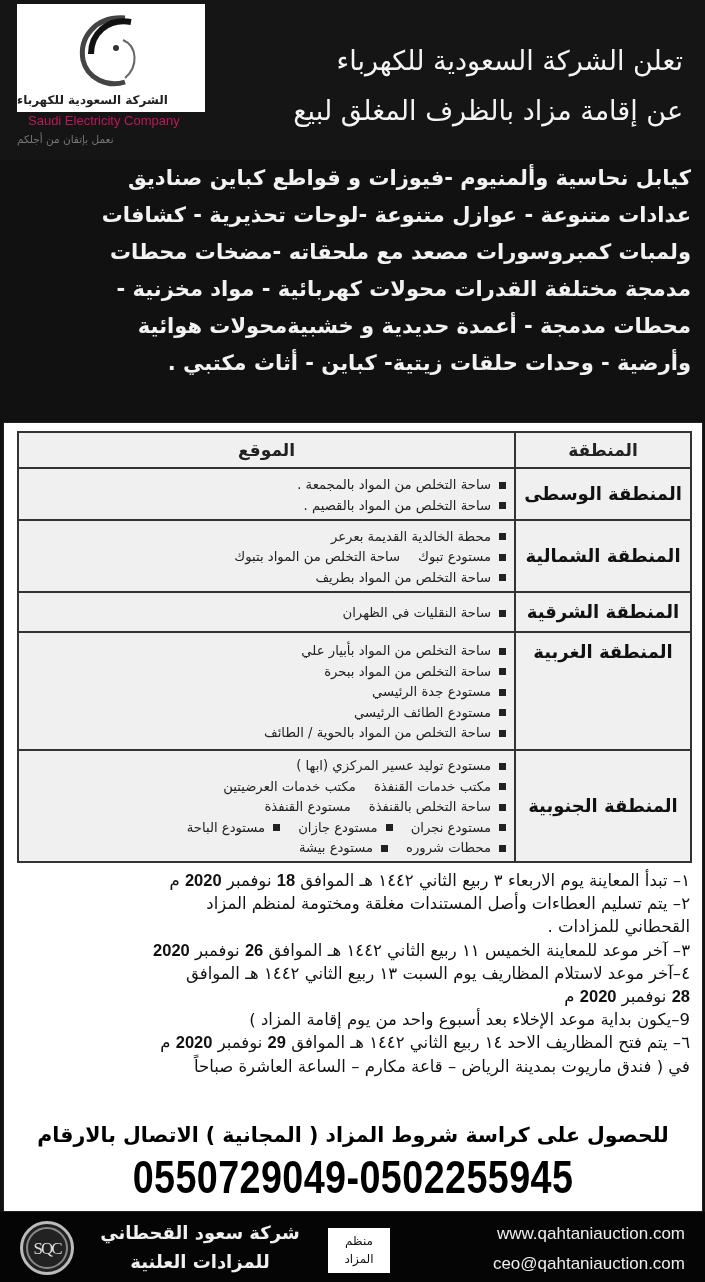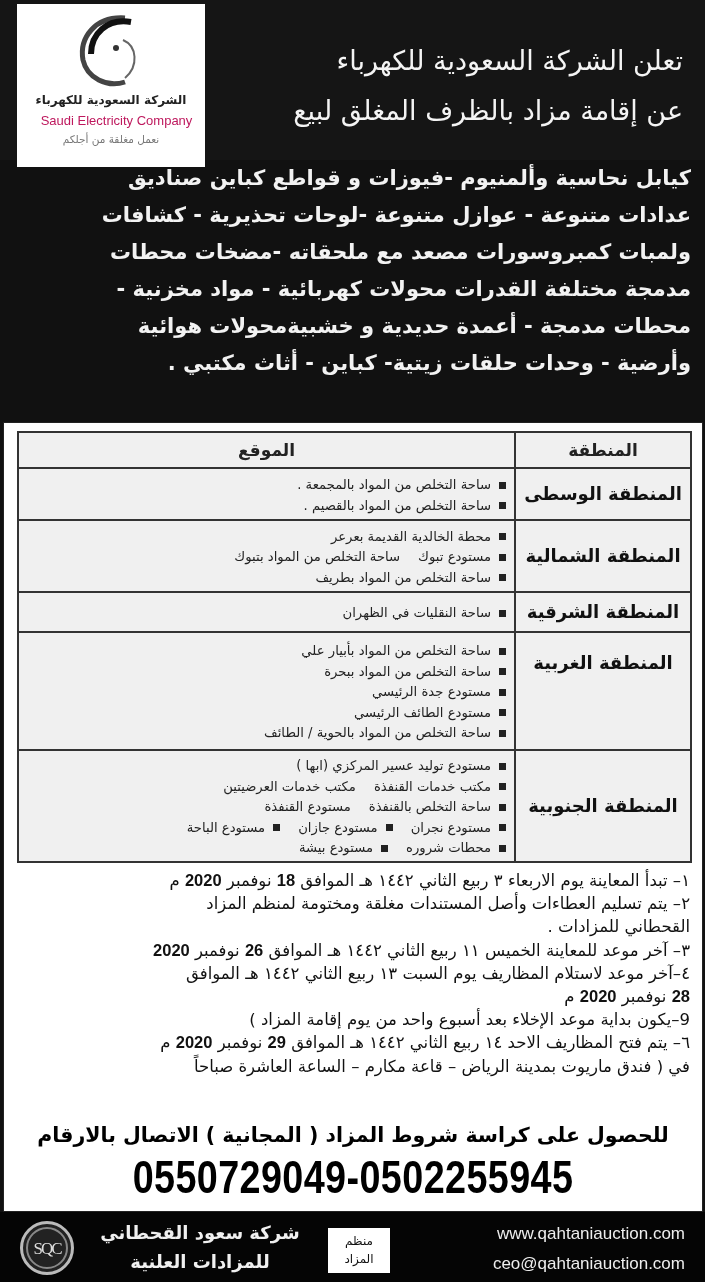--- a/index.html
+++ b/index.html
@@ -1,20 +1,20 @@
 <!DOCTYPE html>
 <html><head>
 <meta charset="utf-8">
 <style>
   * { box-sizing: border-box; margin: 0; padding: 0; }
   html, body { width: 705px; height: 1282px; background: #111; overflow: hidden; }
   body { font-family: "DejaVu Sans", sans-serif; color: #fff; position: relative; }
 
   .header { position: absolute; left: 0; top: 0; width: 705px; height: 160px; background: #151515; }
-  .logo-box { position: absolute; left: 17px; top: 4px; width: 188px; height: 163px; background: #fff; color: #222; text-align: center; }
+  .logo-box { position: absolute; left: 17px; top: 4px; width: 188px; height: 108px; background: #fff; color: #222; text-align: left; }
   .logo-mark { position: absolute; left: 56px; top: 8px; width: 80px; height: 80px; }
   .logo-ar { position: absolute; left: 0; right: 0; top: 89px; font-size: 12px; font-weight: bold; direction: rtl; }
   .logo-en { position: absolute; left: 11px; right: 0; top: 109px; font-family: "Liberation Sans", sans-serif; font-size: 13px; color: #be185d; }
   .logo-tag { position: absolute; left: 0; right: 0; top: 129px; font-size: 10.5px; color: #777; direction: rtl; }
 
   .headline { position: absolute; right: 22px; top: 36px; width: 470px; text-align: right; direction: rtl; font-size: 27px; line-height: 50px; font-weight: normal; color: #f4f4f4; letter-spacing: 0.2px; }
 
   .intro { position: absolute; left: 14px; right: 14px; top: 160px; direction: rtl; text-align: justify; text-align-last: right; font-size: 21px; line-height: 37px; font-weight: bold; color: #f2f2f2; }
   .intro p { white-space: nowrap; overflow: hidden; }
 
@@ -50,21 +50,21 @@
 <div class="header">
   <div class="logo-box">
     <svg class="logo-mark" viewBox="0 0 80 80">
       <path d="M52 6 C22 4 6 26 10 48 C14 66 34 76 52 70" fill="none" stroke="#444" stroke-width="5"></path>
       <path d="M58 10 C34 6 18 22 18 42" fill="none" stroke="#111" stroke-width="6"></path>
       <path d="M50 28 C64 34 66 54 52 66" fill="none" stroke="#666" stroke-width="2"></path>
       <circle cx="43" cy="36" r="3" fill="#333"></circle>
     </svg>
     <div class="logo-ar">الشركة السعودية للكهرباء</div>
     <div class="logo-en">Saudi Electricity Company</div>
-    <div class="logo-tag">نعمل مغلقة من أجلكم</div>
+    <div class="logo-tag">نعمل بإتقان من أجلكم</div>
   </div>
   <div class="headline">
     <div>تعلن الشركة السعودية للكهرباء</div>
     <div>عن إقامة مزاد بالظرف المغلق لبيع</div>
   </div>
 </div>
 
 <div class="intro">
   <p>كيابل نحاسية وألمنيوم -فيوزات و قواطع كباين صناديق</p>
   <p>عدادات متنوعة - عوازل متنوعة -لوحات تحذيرية - كشافات</p>
@@ -100,21 +100,21 @@
     </tr>
 
     <tr style="height:40px">
       <td class="region-cell">المنطقة الشرقية</td>
       <td class="site-cell">
         <div class="site-line"><span class="bullet"></span><span>ساحة النقليات في الظهران</span></div>
       </td>
     </tr>
 
     <tr style="height:118px">
-      <td class="region-cell" style="vertical-align:top;padding-top:16px">المنطقة الغربية</td>
+      <td class="region-cell" style="vertical-align:top;padding-top:5px">المنطقة الغربية</td>
       <td class="site-cell">
         <div class="site-line"><span class="bullet"></span><span>ساحة التخلص من المواد بأبيار علي</span></div>
         <div class="site-line"><span class="bullet"></span><span>ساحة التخلص من المواد ببحرة</span></div>
         <div class="site-line"><span class="bullet"></span><span>مستودع جدة الرئيسي</span></div>
         <div class="site-line"><span class="bullet"></span><span>مستودع الطائف الرئيسي</span></div>
         <div class="site-line"><span class="bullet"></span><span>ساحة التخلص من المواد بالحوية / الطائف</span></div>
       </td>
     </tr>
 
     <tr style="height:112px">

